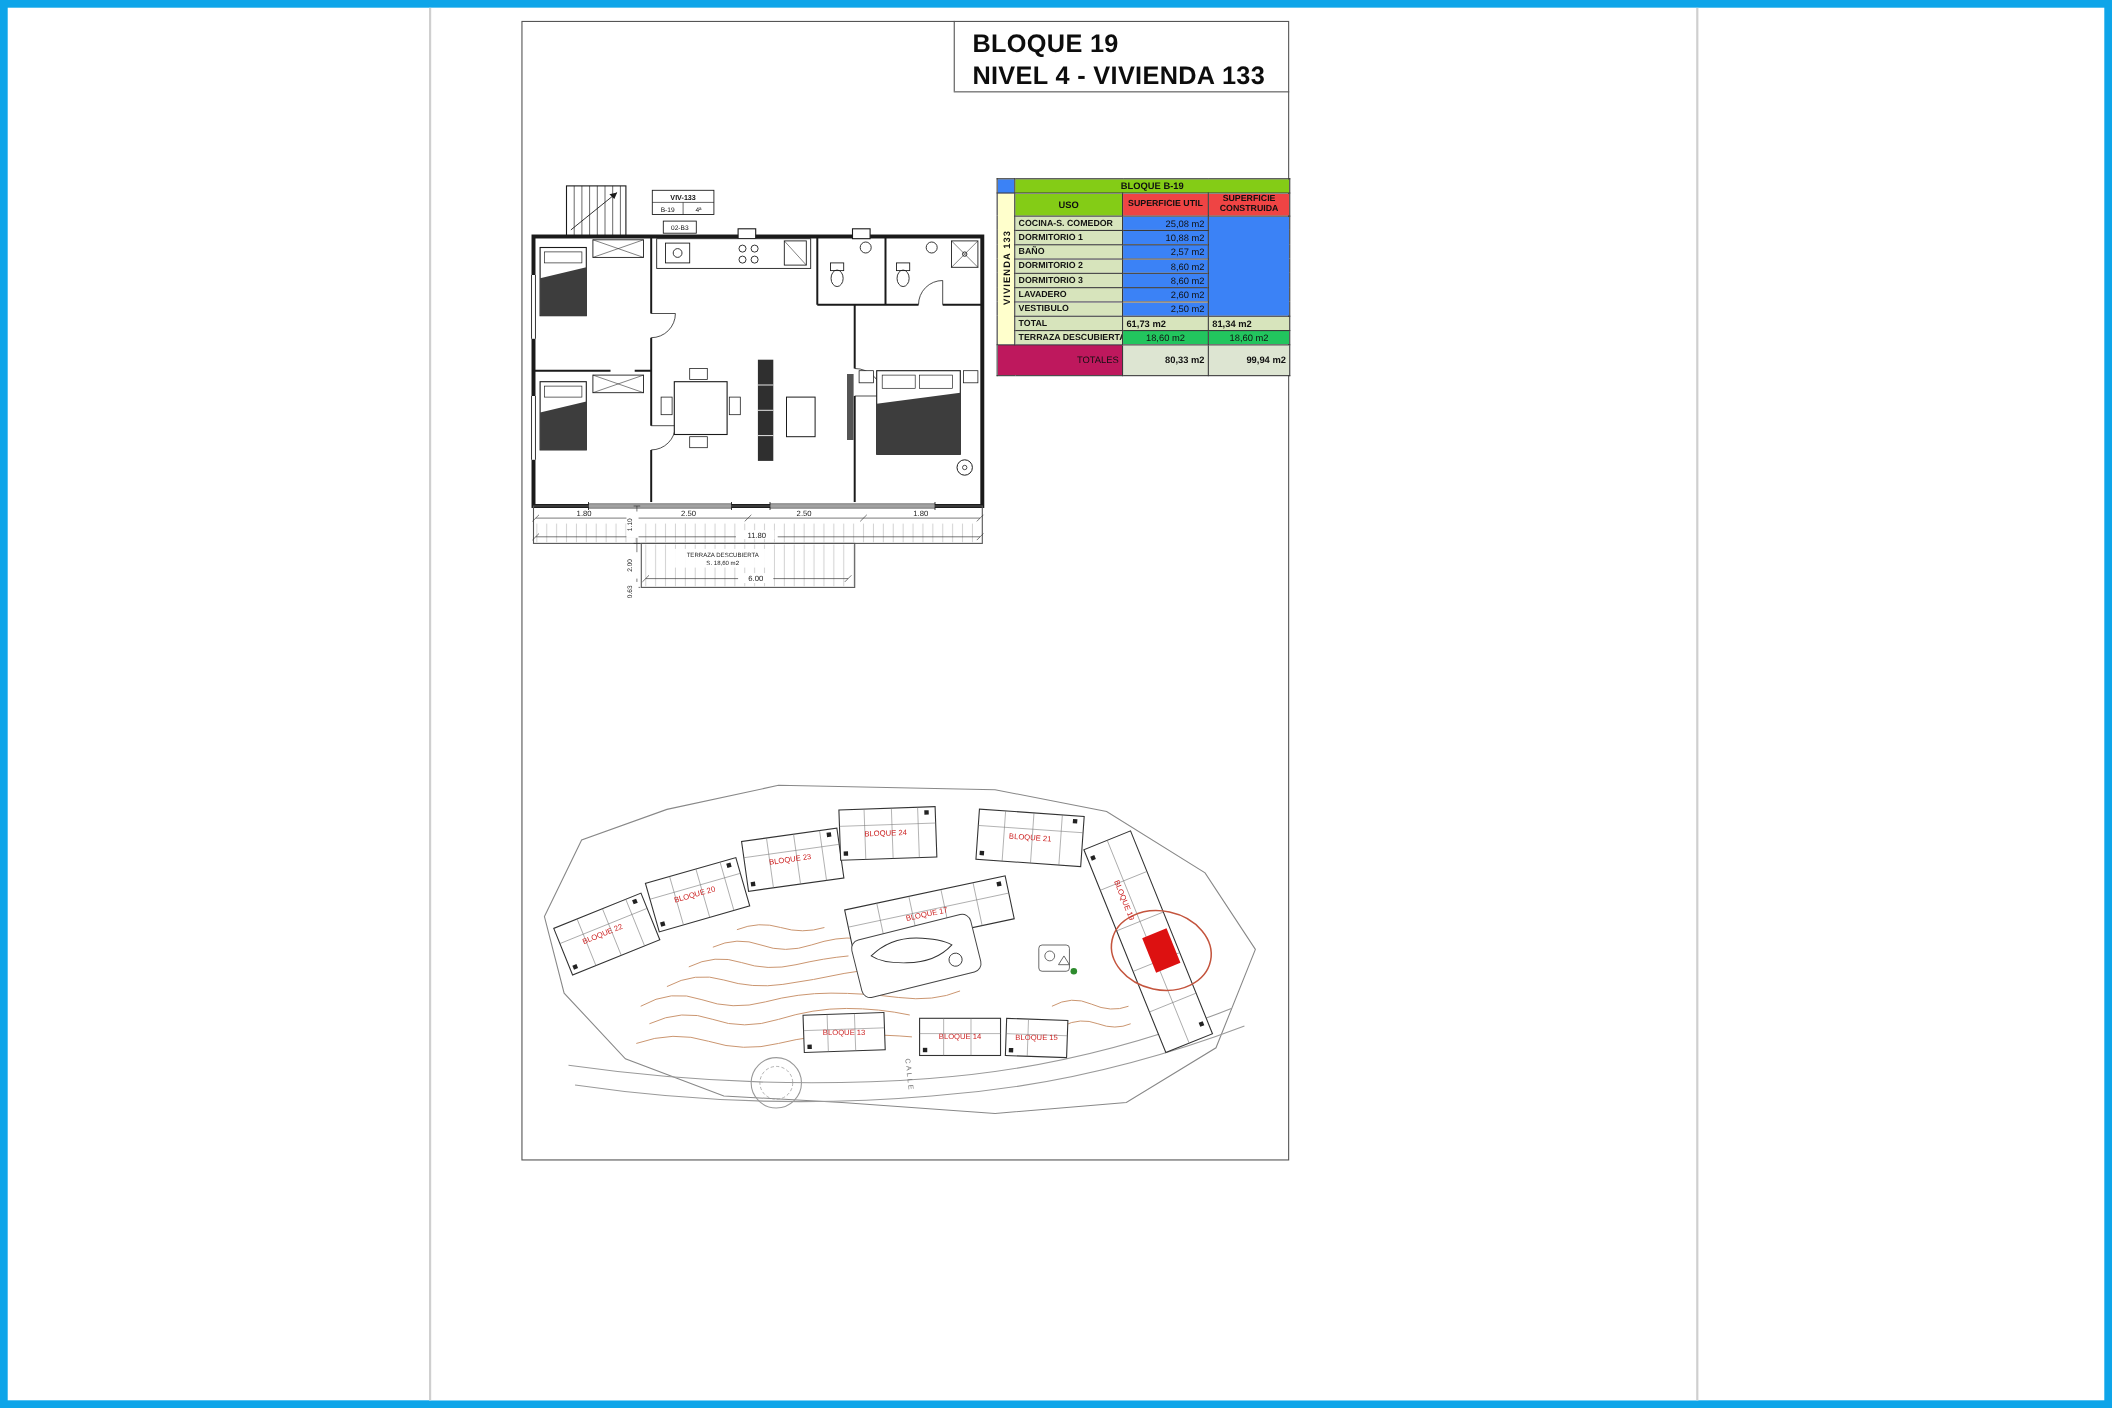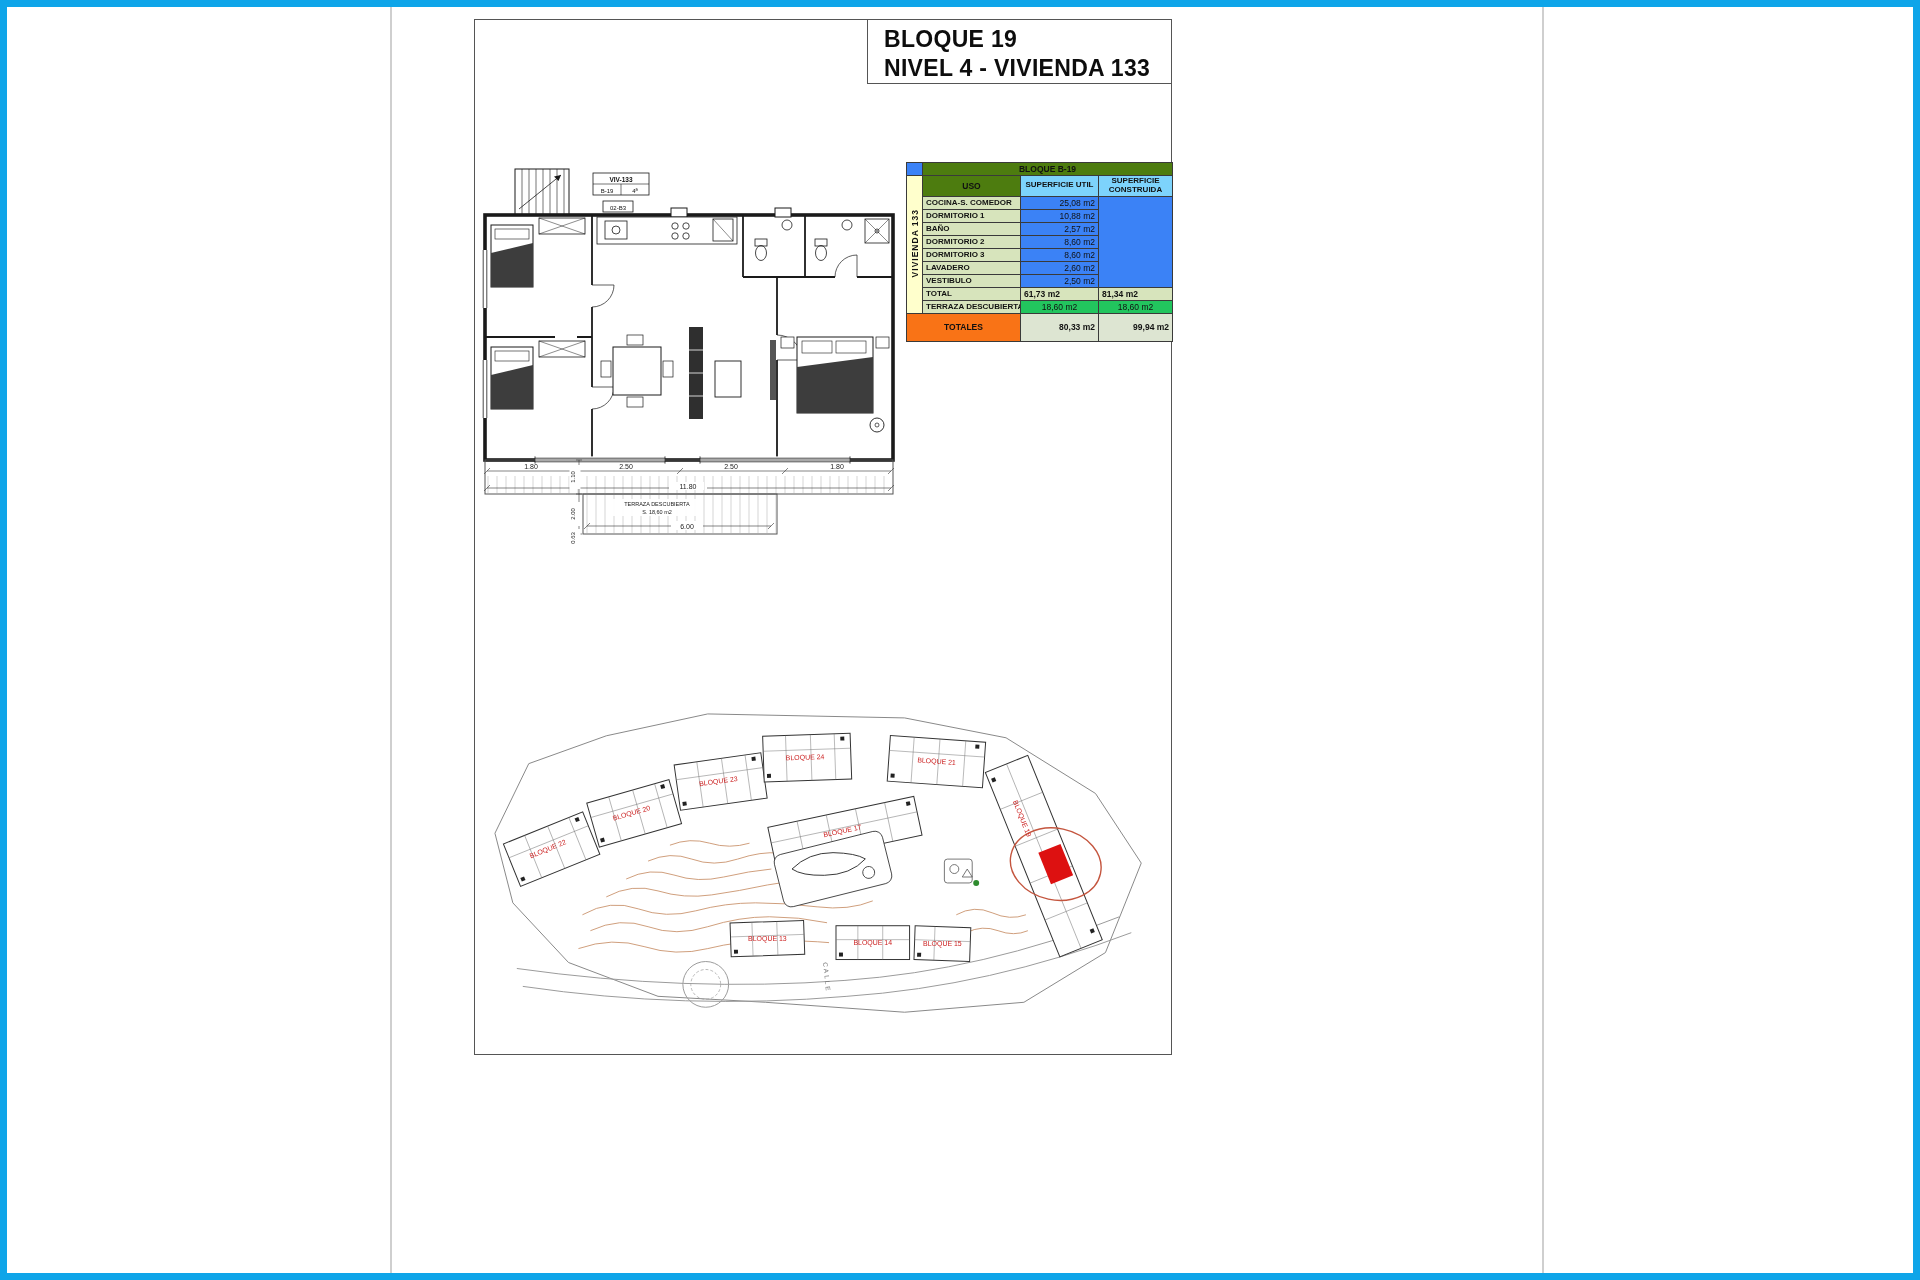--- a/index.html
+++ b/index.html
@@ -10,29 +10,29 @@
   .sheet-frame{position:absolute;left:467px;top:12px;width:698px;height:1036px;border:1px solid #555}
   .tb-vline{position:absolute;left:860px;top:12px;width:1px;height:64px;background:#555}
   .tb-hline{position:absolute;left:860px;top:76px;width:305px;height:1px;background:#555}
   .title{position:absolute;left:877px;top:18px;font-size:23px;font-weight:bold;line-height:1.25;letter-spacing:.3px;color:#0d0d0d}
   .floor-plan{position:absolute;left:468px;top:148px;width:430px;height:392px}
   .site-plan{position:absolute;left:478px;top:695px;width:700px;height:350px}
   svg text{font-family:"Liberation Sans",sans-serif}
   
   .areas{position:absolute;left:899px;top:155px;border-collapse:collapse;table-layout:fixed;width:266px;font-size:8.5px;border:1.5px solid #333}
   .areas td{border:1px solid #3a3a3a;padding:1px 3px;height:13px;background:#3b82f6;vertical-align:middle;overflow:hidden;white-space:nowrap}
-  .areas .hdr{background:#4d7c0f;font-weight:bold;text-align:center}
-  .areas .colh{background:#7dd3fc;font-weight:bold;text-align:center;white-space:normal;font-size:8px;line-height:1.1;height:16px}
+  .areas .hdr{background:#84cc16;font-weight:bold;text-align:center}
+  .areas .colh{background:#ef4444;font-weight:bold;text-align:center;white-space:normal;font-size:8px;line-height:1.1;height:16px}
   .areas .viv{background:#ffffcc;padding:0;text-align:center}
   .vtext{writing-mode:vertical-rl;transform:rotate(180deg);display:inline-block;font-weight:bold;font-size:8.5px;letter-spacing:1px}
   .areas .uso{background:#d7e4bc;font-weight:bold;font-size:8px}
   .areas .val{text-align:right}
   .areas .gval{background:#d7e4bc;font-weight:bold}
   .areas .green{background:#22c55e;text-align:center}
-  .areas .totlbl{background:#f97316;font-weight:bold;text-align:center;height:15px}
+  .areas .totlbl{background:#be185d;font-weight:normal;text-align:right;height:15px}
   .areas .totval{background:#dde5d2;text-align:right;font-weight:bold;height:28px}
 </style>
 </head>
 <body>
 
 <div class="page">
   <div class="photo-frame"></div>
   <div class="sheet-frame"></div>
   <div class="tb-vline"></div>
   <div class="tb-hline"></div>

